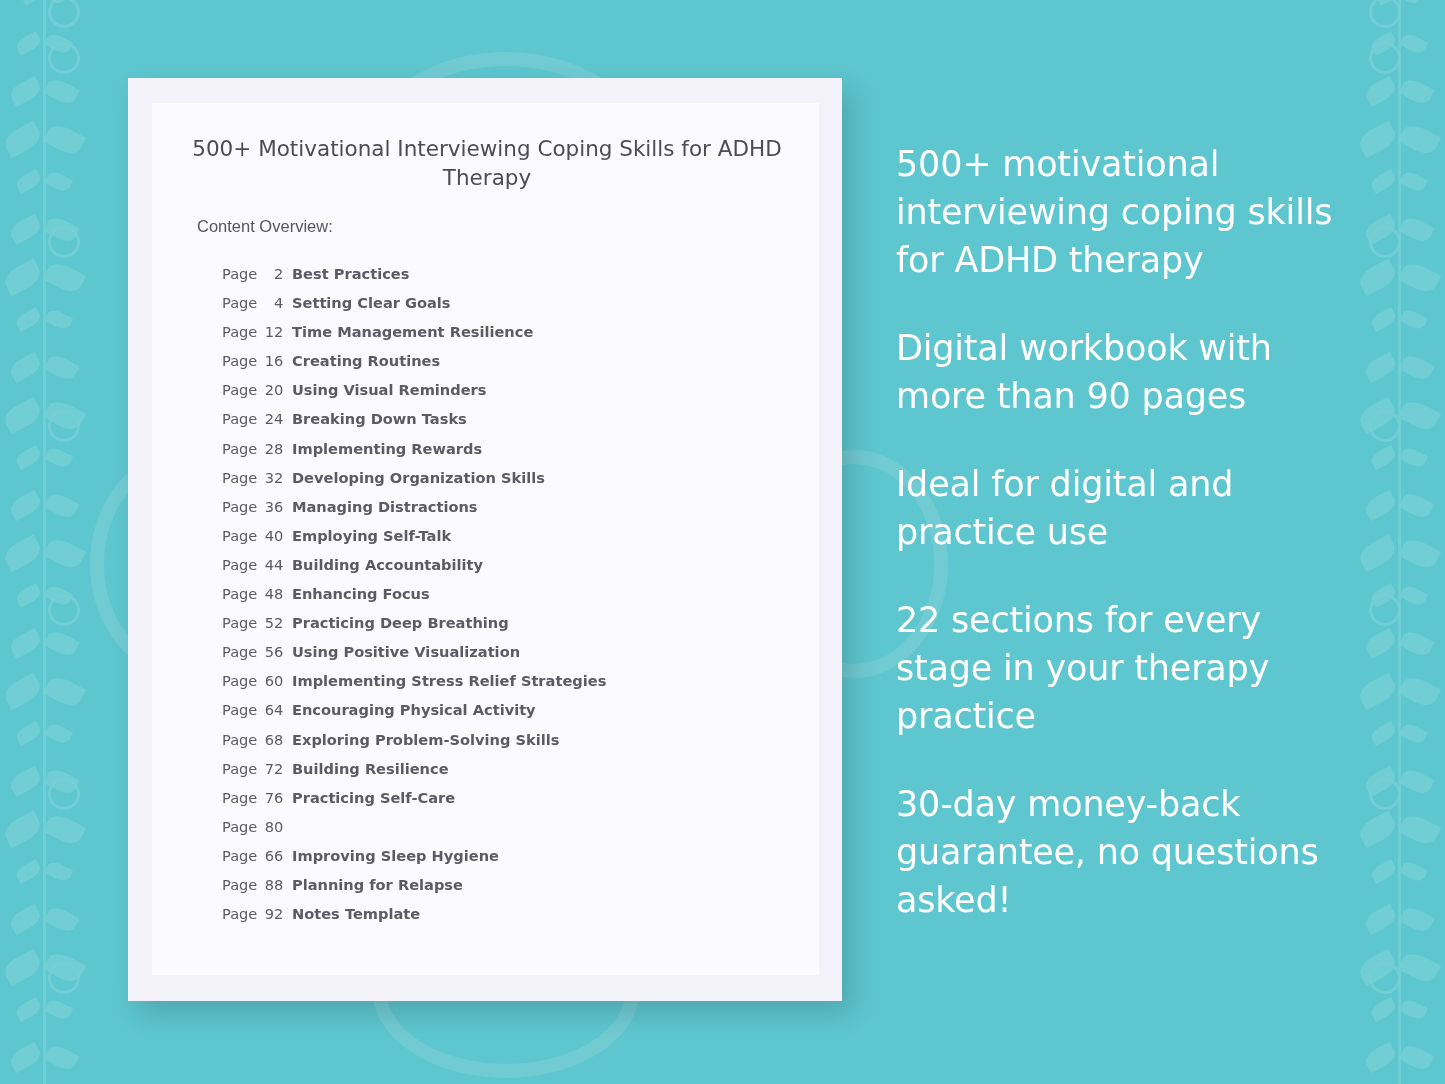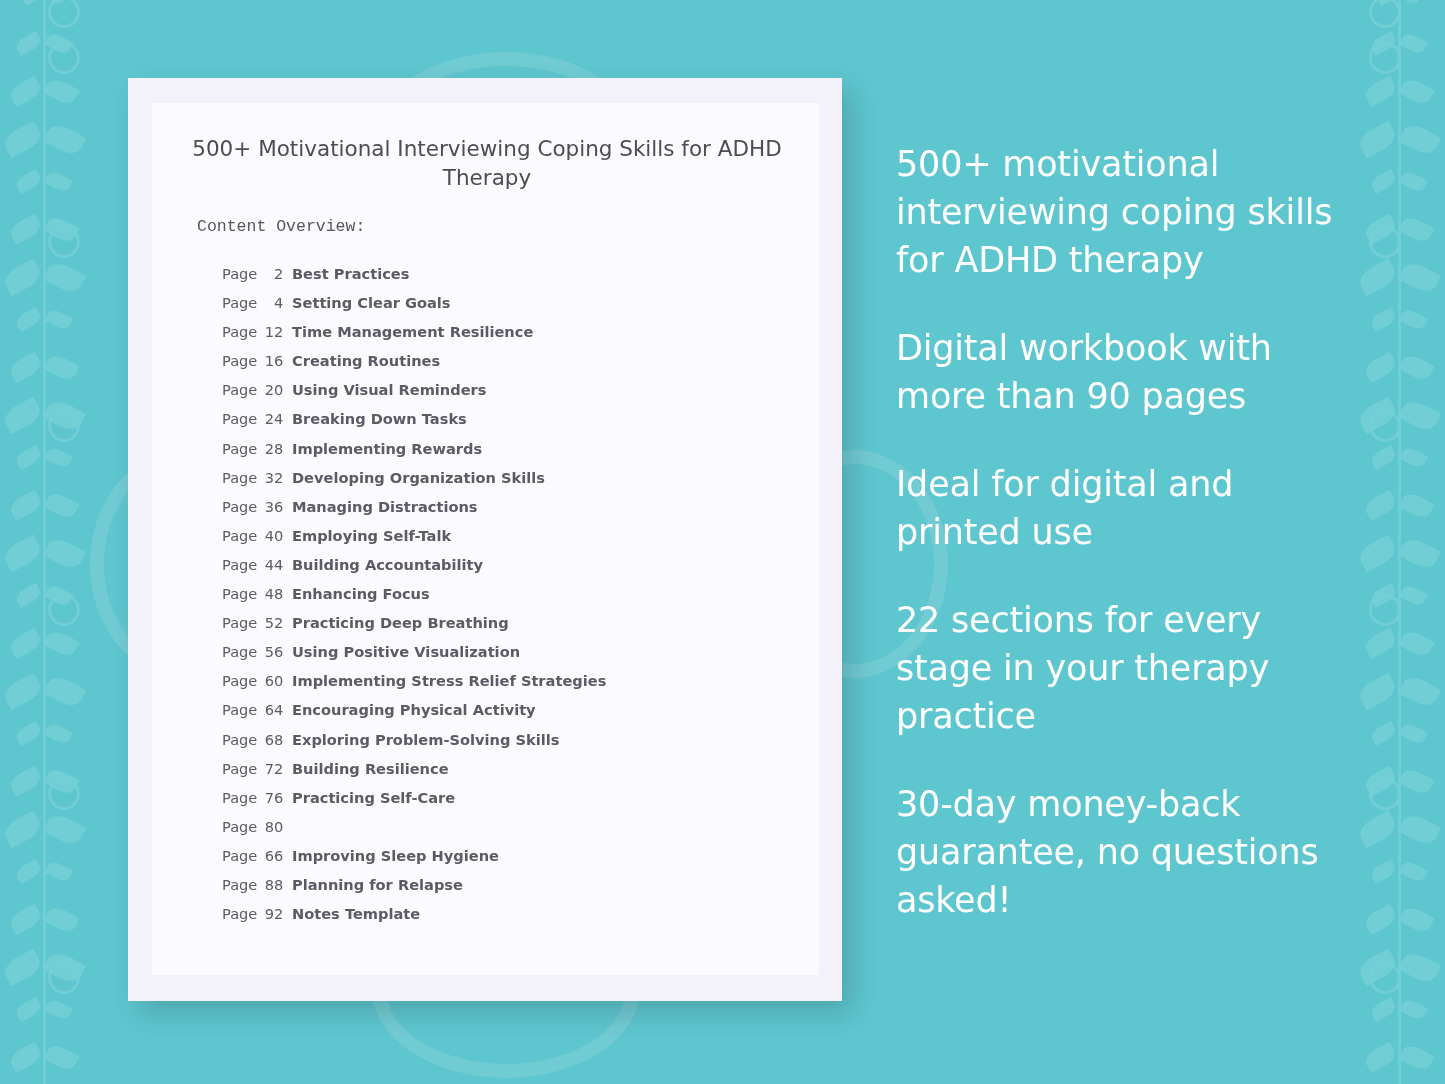--- a/index.html
+++ b/index.html
@@ -92,21 +92,21 @@
     color: #4c4c52;
     font-family: "DejaVu Sans", sans-serif;
     font-weight: 400;
   }
   .overview-label {
     position: absolute;
     left: 197px;
     top: 217px;
     font-size: 16.5px;
     color: #55555c;
-    font-family: Liberation Mono, monospace;
+    font-family: Liberation Sans, sans-serif;
   }
   .toc {
     position: absolute;
     left: 222px;
     top: 259px;
     width: 560px;
   }
   .toc-row {
     display: flex;
     font-size: 14.6px;
@@ -369,18 +369,18 @@
       </div>
       <div class="toc-row">
         <span class="toc-page"><span>Page</span><span class="toc-num">92</span></span>
         <span class="toc-title">Notes Template</span>
       </div>
     </div>
 
   <div class="marketing">
       <div class="mk-item">500+ motivational interviewing coping skills for ADHD therapy</div>
       <div class="mk-item">Digital workbook with more than 90 pages</div>
-      <div class="mk-item">Ideal for digital and printed use</div>
+      <div class="mk-item">Ideal for digital and practice use</div>
       <div class="mk-item">22 sections for every stage in your therapy practice</div>
       <div class="mk-item">30-day money-back guarantee, no questions asked!</div>
     </div>
 
 </div>
 
 </body></html>

